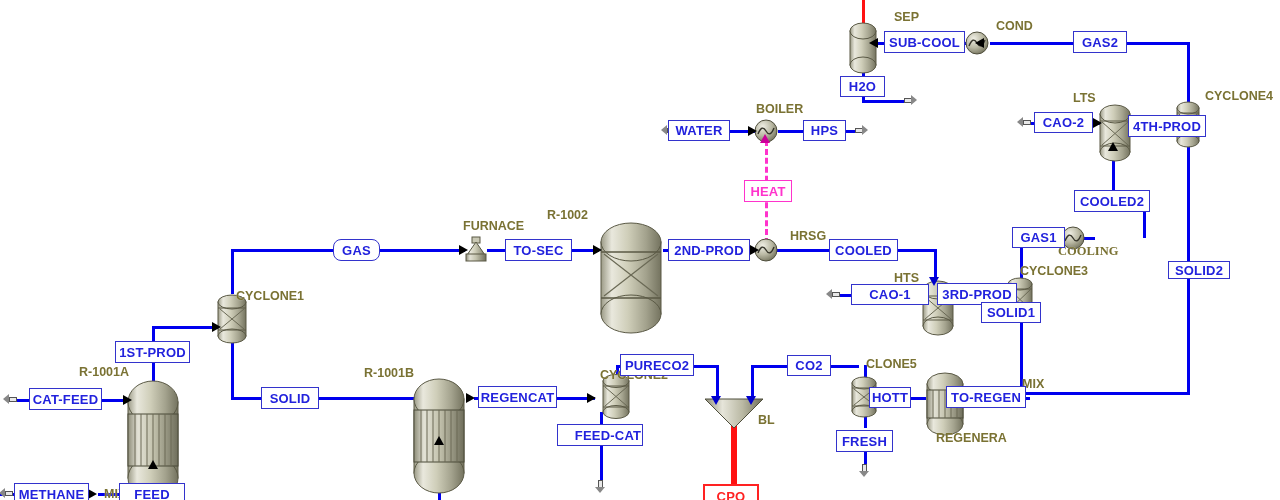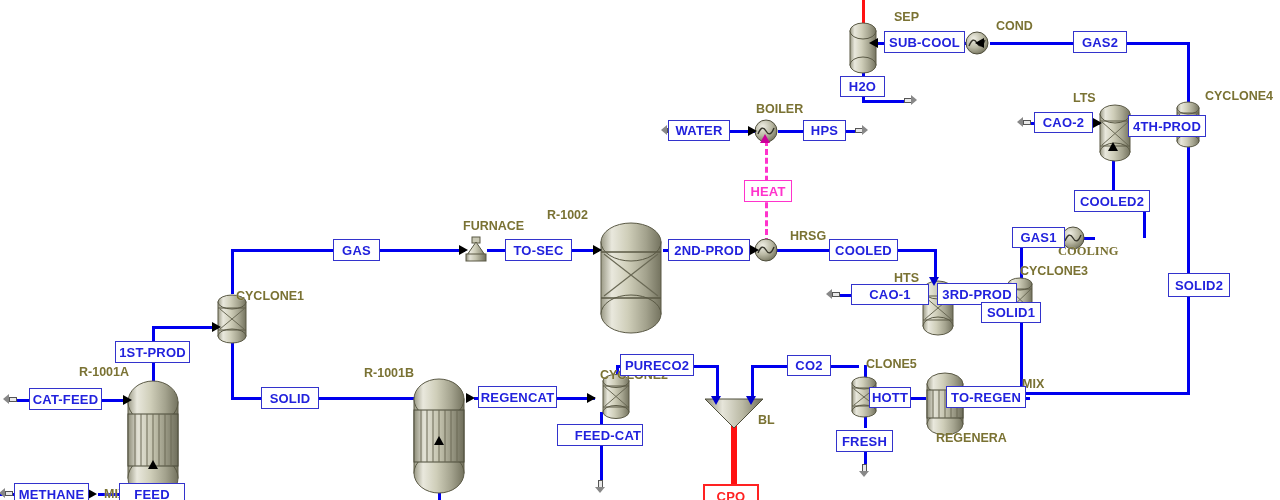--- a/index.html
+++ b/index.html
@@ -439,21 +439,21 @@
   <div class="slabel" style="left:29px;top:388px;width:73px;height:22px;">CAT-FEED</div>
 
   <div class="slabel" style="left:14px;top:483px;width:75px;height:22px;">METHANE</div>
 
   <div class="slabel" style="left:119px;top:483px;width:66px;height:22px;">FEED</div>
 
   <div class="slabel" style="left:115px;top:341px;width:75px;height:22px;">1ST-PROD</div>
 
   <div class="slabel" style="left:261px;top:387px;width:58px;height:22px;">SOLID</div>
 
-  <div class="slabel" style="left:333px;top:239px;width:47px;height:22px;">GAS</div>
+  <div class="slabel" style="left:333px;top:239px;width:47px;height:22px;border-radius:8px;">GAS</div>
 
   <div class="slabel" style="left:505px;top:239px;width:67px;height:22px;">TO-SEC</div>
 
   <div class="slabel" style="left:668px;top:239px;width:82px;height:22px;">2ND-PROD</div>
 
   <div class="slabel" style="left:829px;top:239px;width:69px;height:22px;">COOLED</div>
 
   <div class="slabel heat" style="left:744px;top:180px;width:48px;height:22px;">HEAT</div>
 
   <div class="slabel" style="left:668px;top:120px;width:62px;height:21px;">WATER</div>
@@ -467,21 +467,21 @@
   <div class="slabel" style="left:1073px;top:31px;width:54px;height:22px;">GAS2</div>
 
   <div class="slabel" style="left:1034px;top:112px;width:59px;height:21px;">CAO-2</div>
 
   <div class="slabel" style="left:1128px;top:115px;width:78px;height:22px;">4TH-PROD</div>
 
   <div class="slabel" style="left:1074px;top:190px;width:76px;height:22px;">COOLED2</div>
 
   <div class="slabel" style="left:1012px;top:227px;width:53px;height:21px;">GAS1</div>
 
-  <div class="slabel" style="left:1168px;top:261px;width:62px;height:24px;margin-top:12px;">SOLID2</div>
+  <div class="slabel" style="left:1168px;top:261px;width:62px;height:18px;">SOLID2</div>
 
   <div class="slabel" style="left:851px;top:284px;width:78px;height:21px;">CAO-1</div>
 
   <div class="slabel" style="left:937px;top:283px;width:80px;height:22px;">3RD-PROD</div>
 
   <div class="slabel" style="left:981px;top:302px;width:60px;height:21px;">SOLID1</div>
 
   <div class="slabel" style="left:478px;top:386px;width:79px;height:22px;">REGENCAT</div>
 
   <div class="slabel" style="left:557px;top:424px;width:86px;height:22px;padding-left:16px;">FEED-CAT</div>

